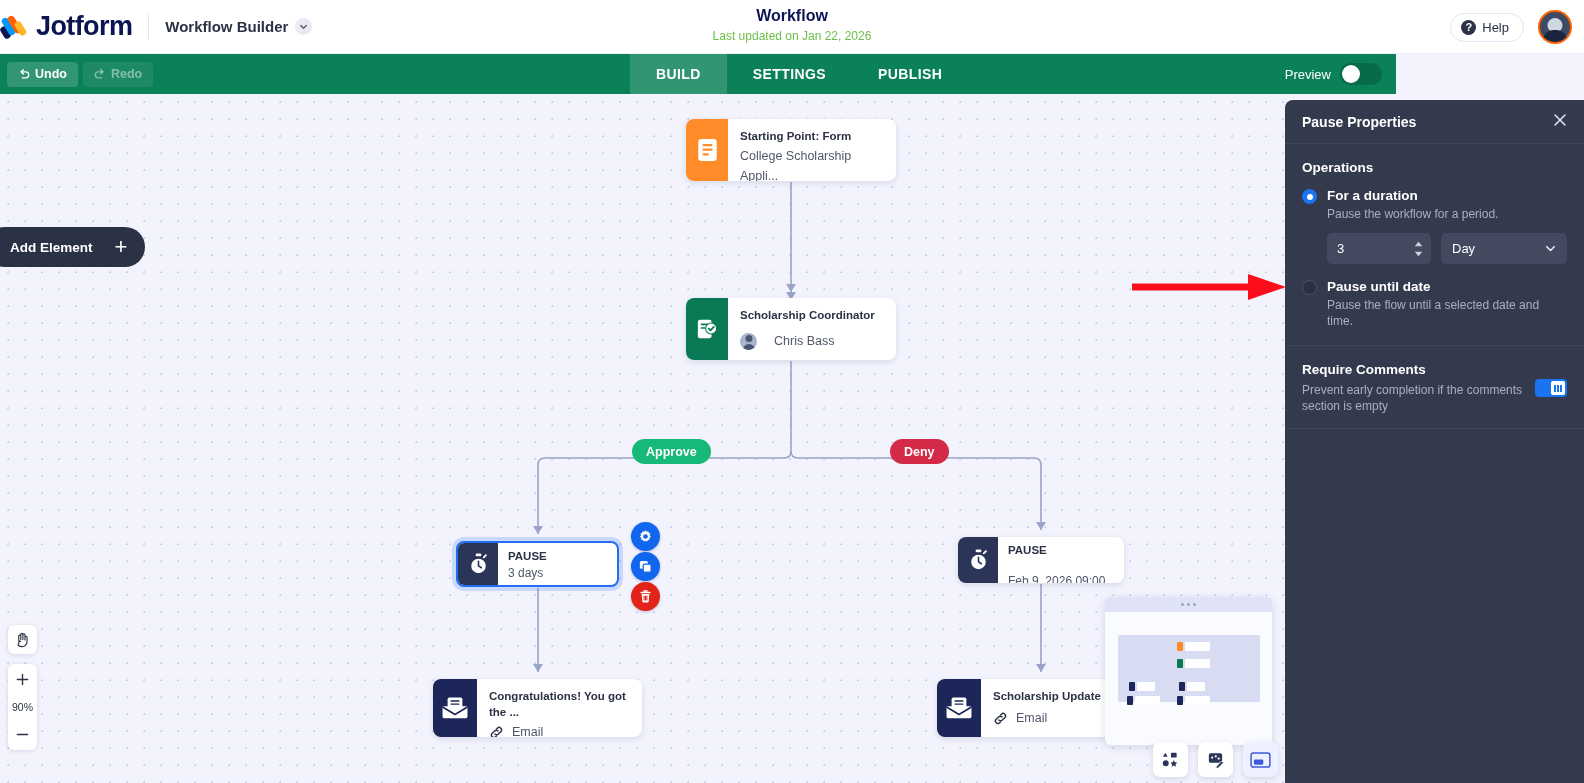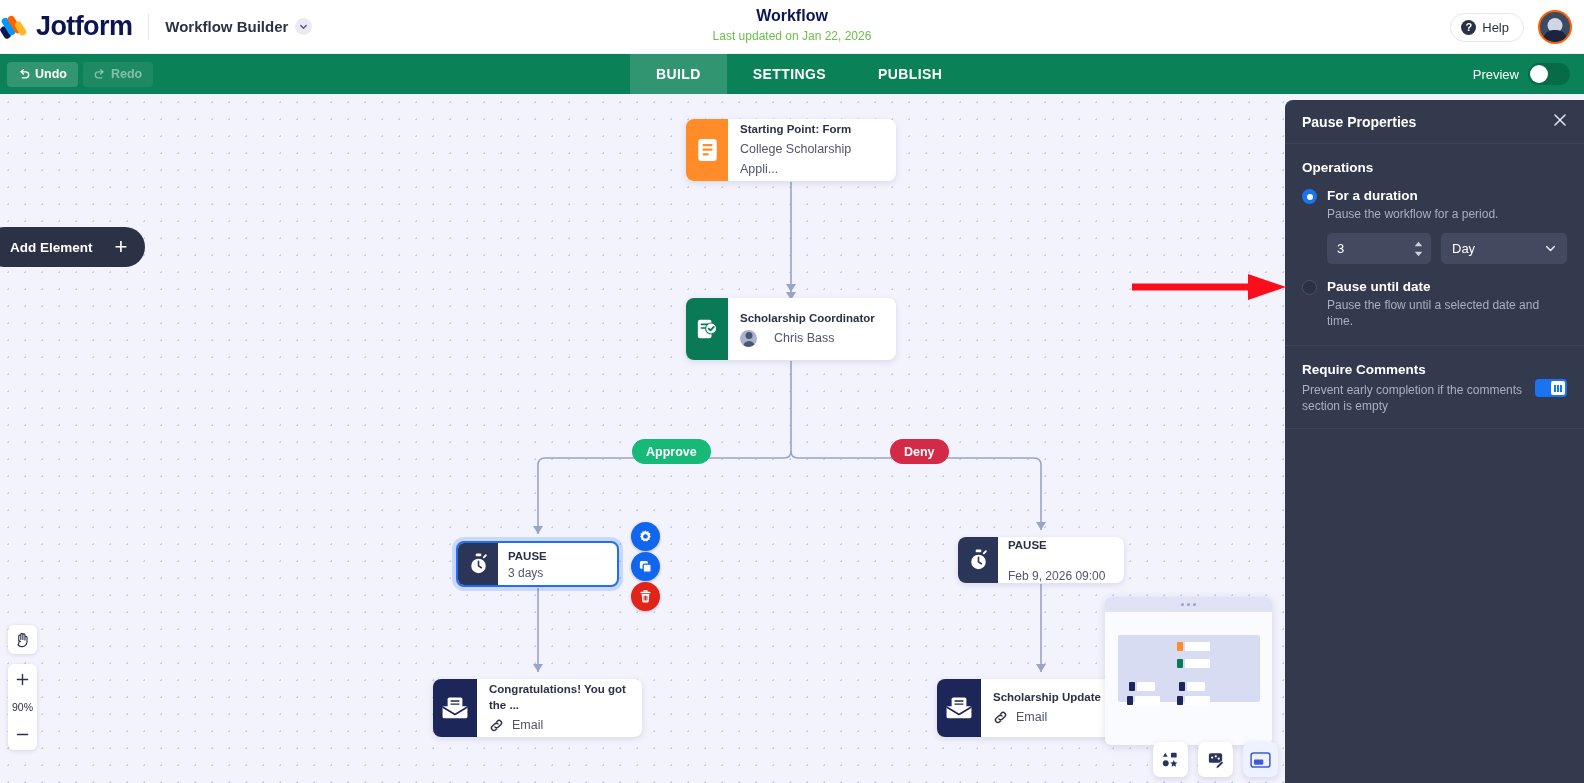--- a/index.html
+++ b/index.html
@@ -65,21 +65,21 @@
     position: absolute; left: 50%; top: 6px; transform: translateX(-50%);
     width: 15px; height: 15px; border-radius: 50%; background: #cfd6e4;
   }
   .avatar .body {
     position: absolute; left: 50%; bottom: -2px; transform: translateX(-50%);
     width: 24px; height: 14px; border-radius: 10px 10px 0 0; background: #1b2540;
   }
 
   
   .navbar {
-    position: absolute; left: 0; top: 54px; width: 1584px; height: 40px;
+    position: absolute; left: 0; top: 54px; width: 1396px; height: 40px;
     background: #0a8157; display: flex; align-items: center;
   }
   .undo-redo { display: flex; gap: 5px; padding-left: 7px; }
   .ur-btn {
     display: flex; align-items: center; gap: 5px;
     height: 25px; padding: 0 11px; border-radius: 4px;
     font-size: 12.5px; font-weight: bold; color: #fff; cursor: pointer;
   }
   .ur-btn.undo { background: rgba(255,255,255,0.17); }
   .ur-btn.redo { background: rgba(255,255,255,0.08); color: rgba(255,255,255,0.45); }
@@ -131,21 +131,21 @@
   
   .node {
     position: absolute; display: flex; border-radius: 8px;
     background: #fff; box-shadow: 0 2px 6px rgba(40,45,90,0.13);
     overflow: hidden; cursor: pointer; z-index: 4;
   }
   .node .ico {
     width: 42px; flex: 0 0 42px;
     display: flex; align-items: center; justify-content: center;
   }
-  .node .txt { padding: 9px 14px 9px 12px; display: flex; flex-direction: column; justify-content: center; }
+  .node .txt { padding: 9px 14px 9px 12px; display: flex; flex-direction: column; justify-content: space-between; }
   .node .t1 { font-size: 11.5px; font-weight: bold; color: #2b3245; line-height: 16px; }
   .node .t2 { font-size: 12.5px; color: #51566b; line-height: 20px; margin-top: 2px; }
 
   #node-start { left: 686px; top: 25px; width: 210px; height: 62px; }
   #node-start .ico { background: #ff8c28; }
   #node-approver { left: 686px; top: 204px; width: 210px; height: 62px; }
   #node-approver .ico { background: #0a7a56; }
   #node-approver .t2 { display: flex; align-items: center; gap: 17px; }
   .mini-av {
     width: 17px; height: 17px; border-radius: 50%; background: #a9b4cc;

